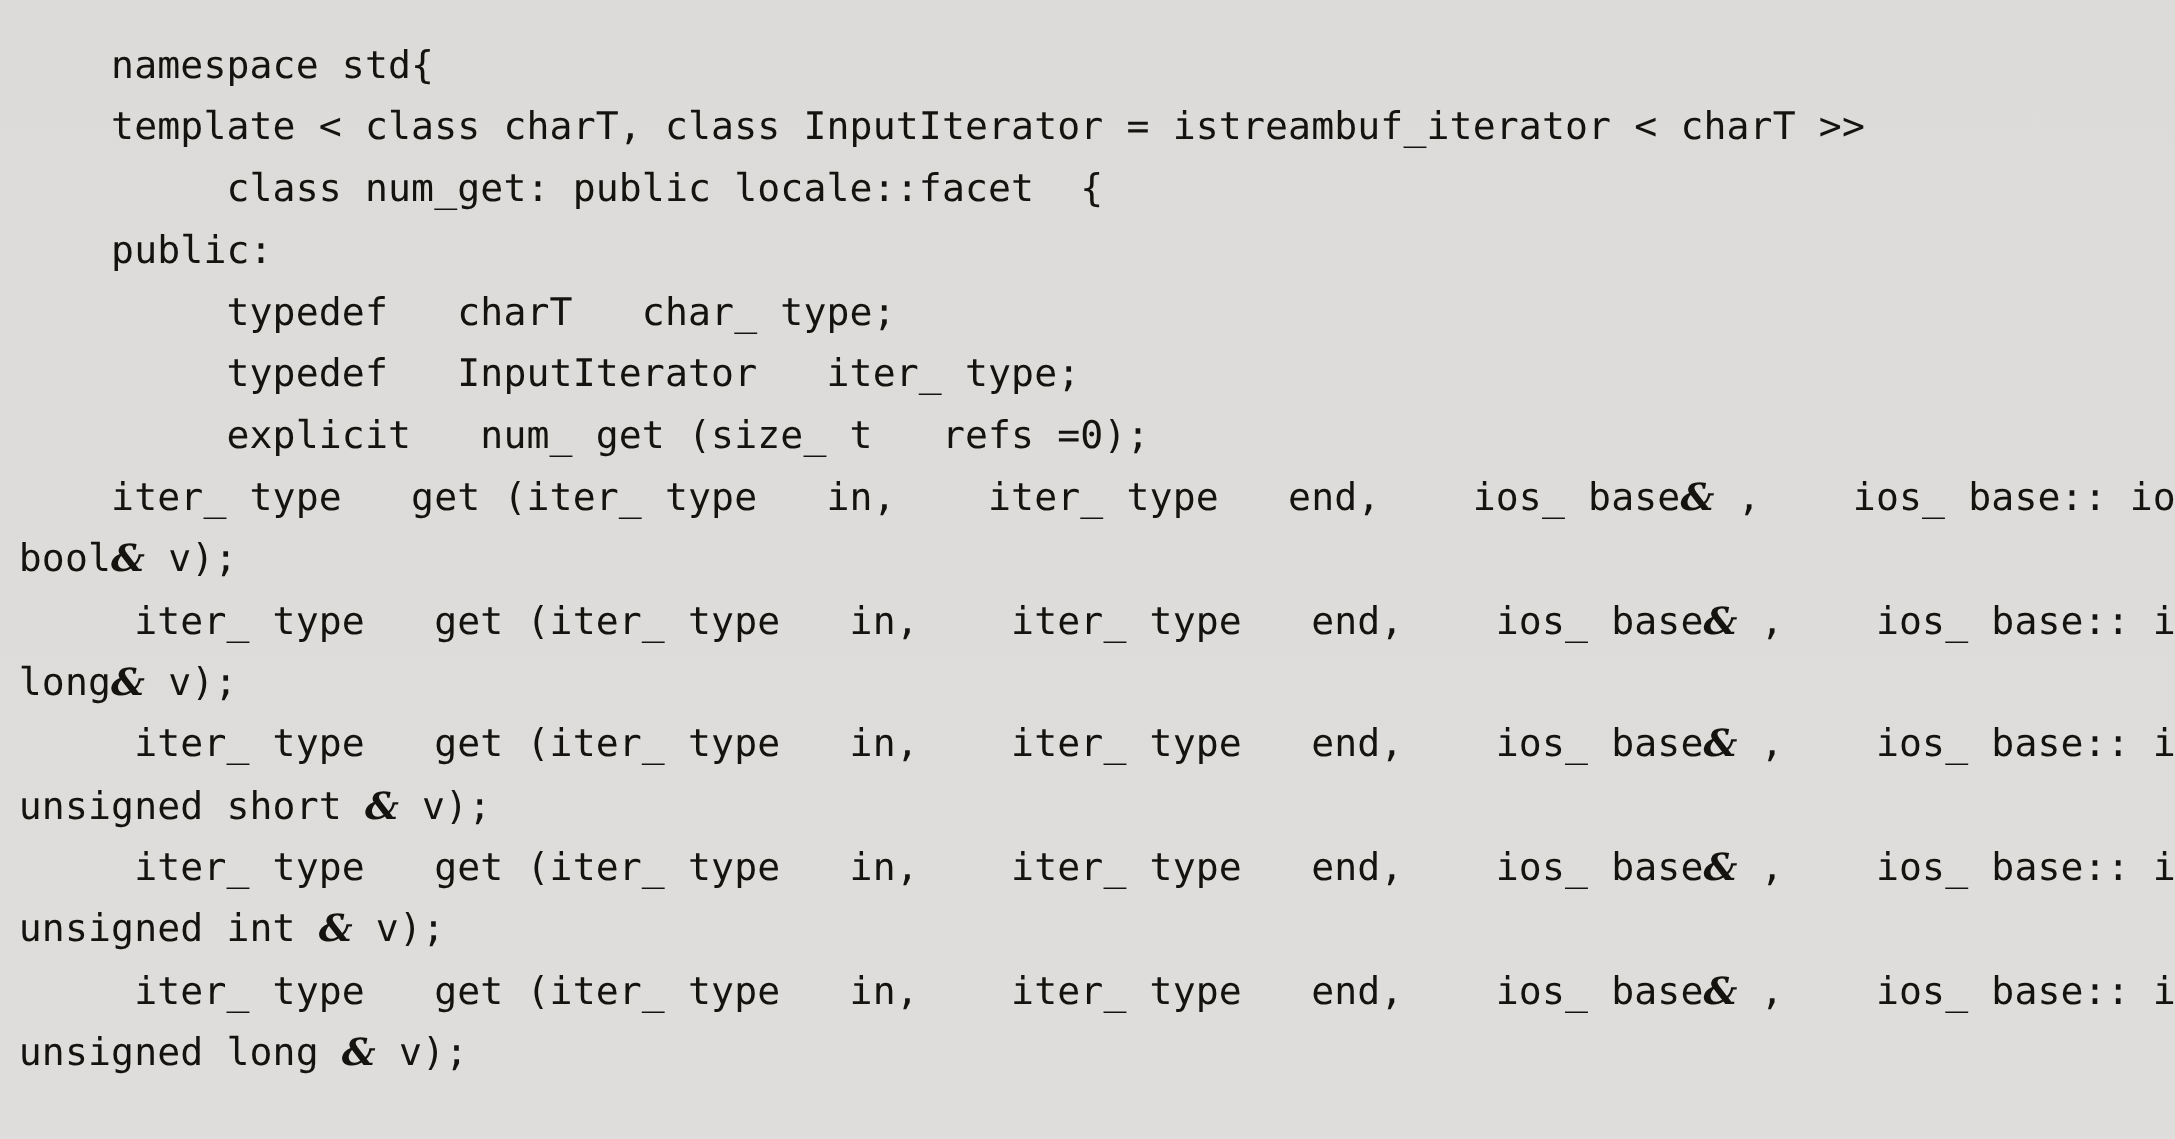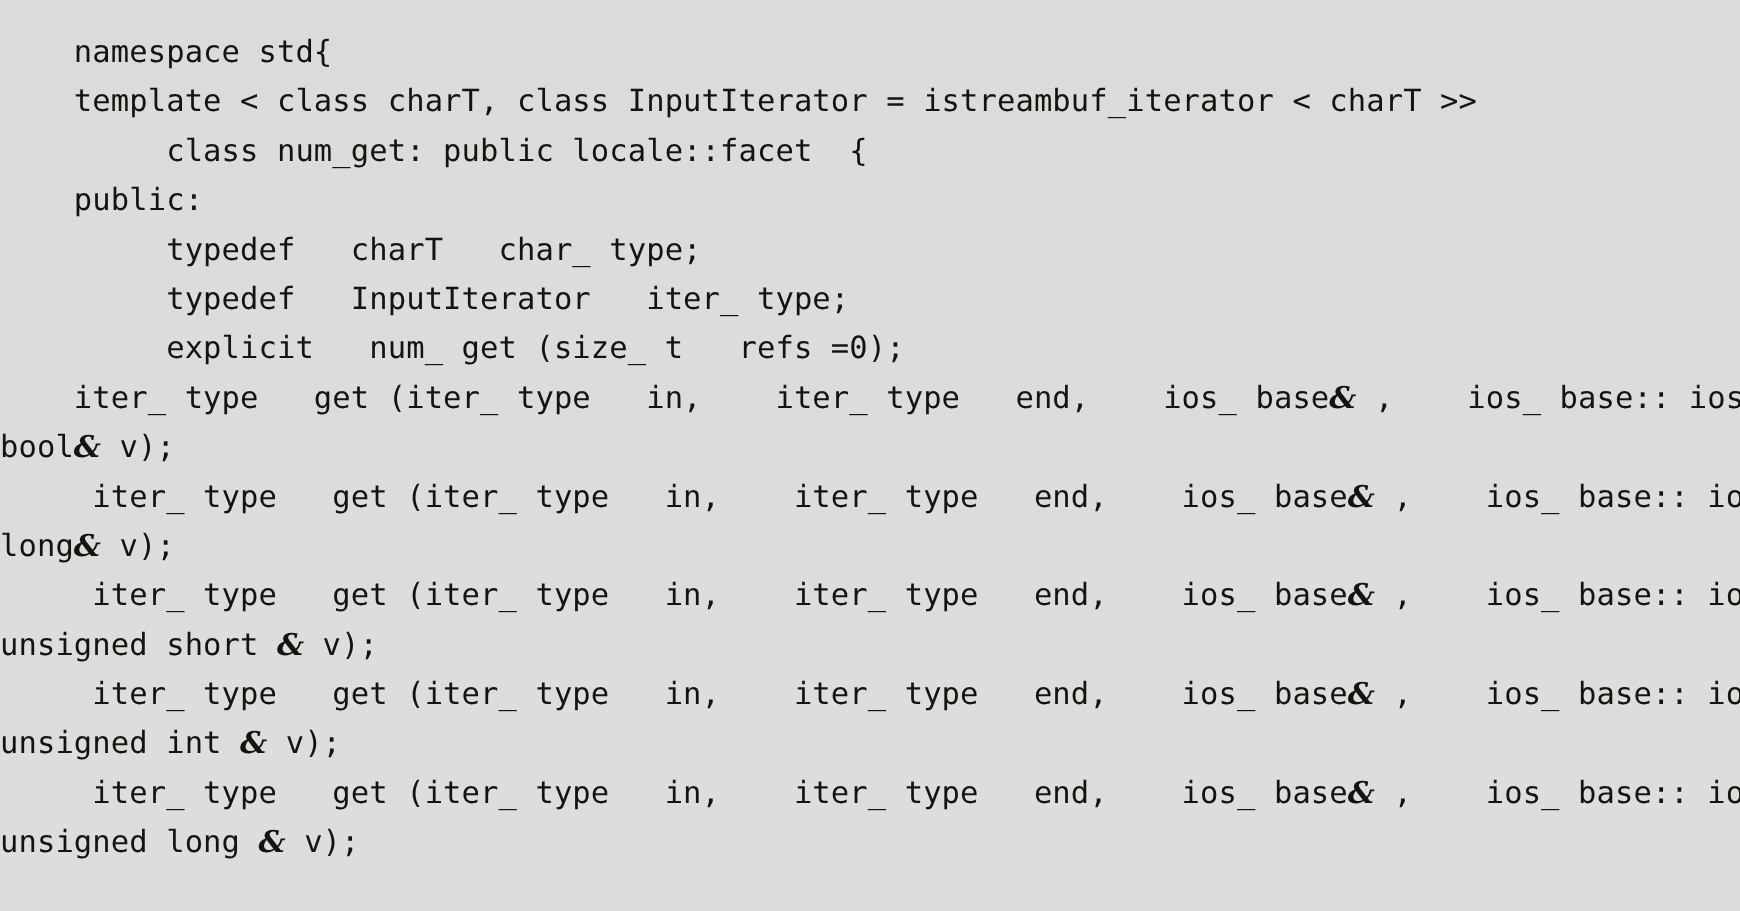--- a/index.html
+++ b/index.html
@@ -35,21 +35,21 @@
 
   .code-line {
     display: block;
     white-space: pre;
     color: #15130f;
     font-family: "DejaVu Sans Mono", "Liberation Mono", monospace;
     font-size: 30.5px;
     line-height: 49.4px;
     letter-spacing: 0.1px;
     height: 49.4px;
-    padding-left: 0;
+    padding-left: 15px;
     text-rendering: geometricPrecision;
     -webkit-font-smoothing: antialiased;
   }
 
   
   .amp {
     font-family: "DejaVu Serif", "Liberation Serif", serif;
     font-weight: bold;
     font-style: italic;
     font-size: 30px;

